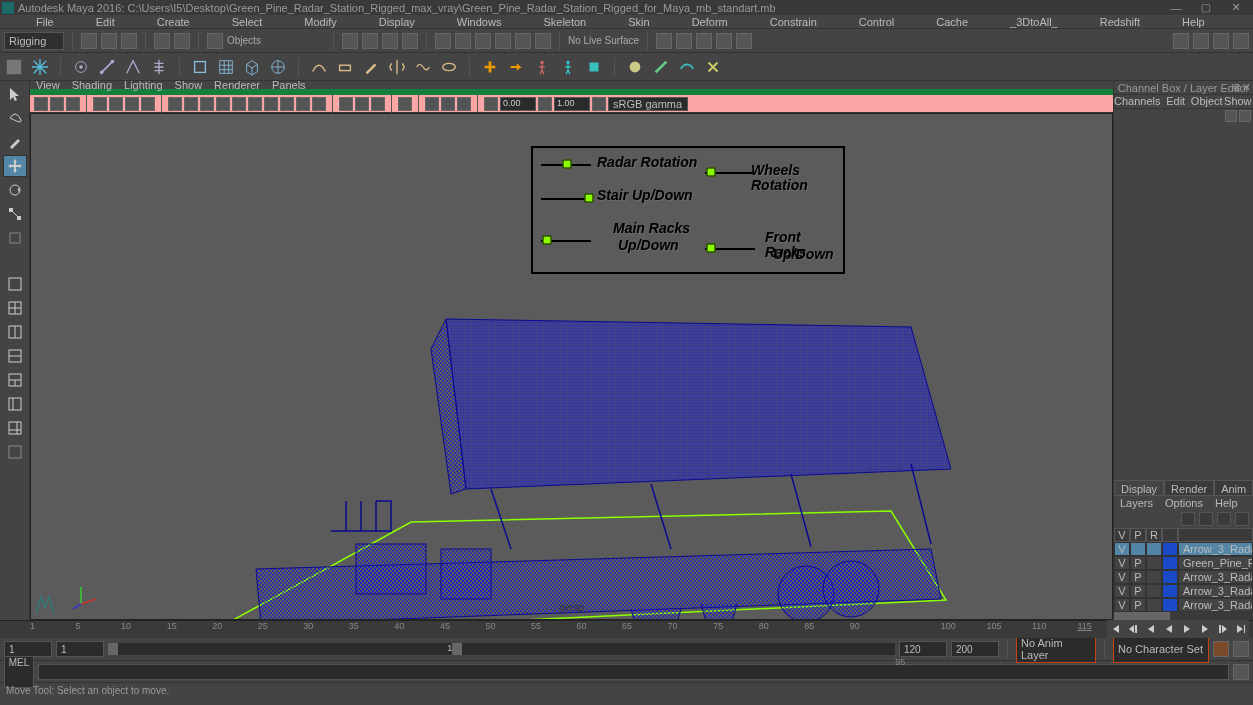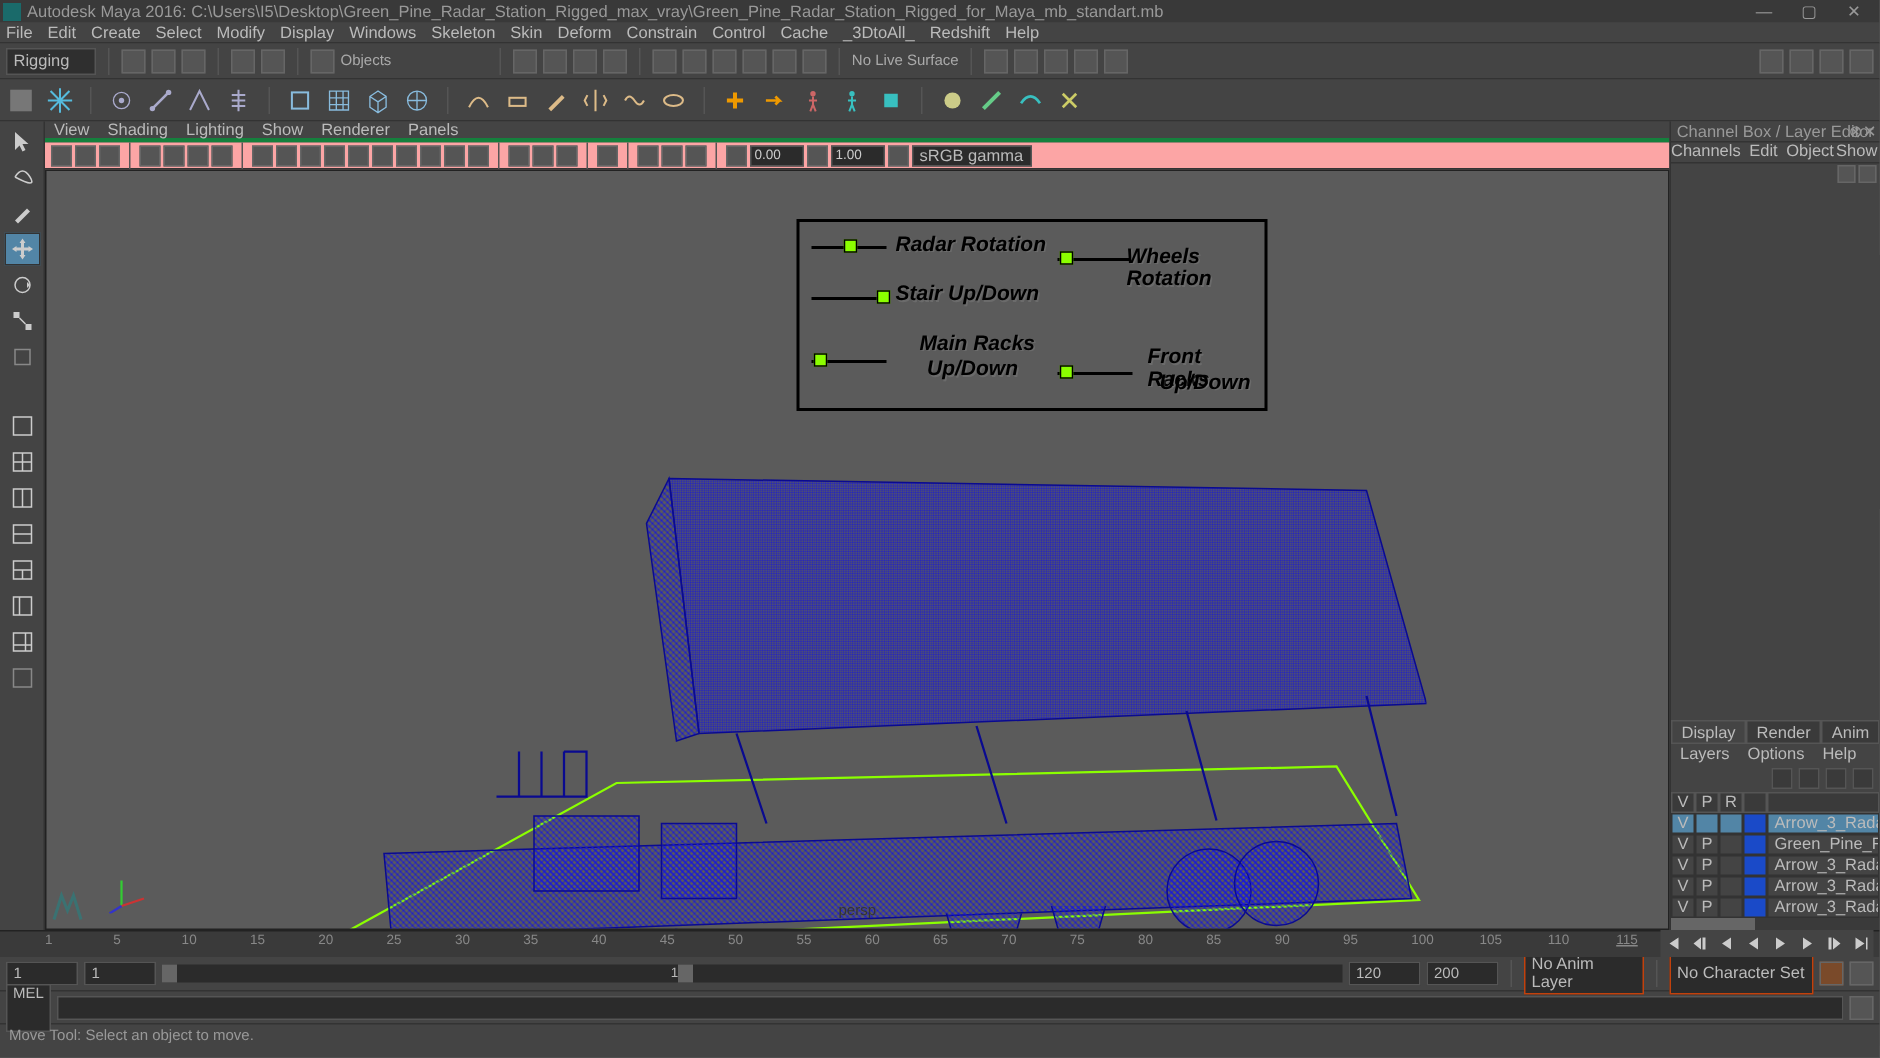--- a/index.html
+++ b/index.html
@@ -6,21 +6,21 @@
 body { width: 1253px; height: 705px; background: #444444; color: #bbbbbb; overflow: hidden; position: relative; }
 
 
 .titlebar { height: 15px; background: #393939; display: flex; align-items: center; padding: 0 2px; font-size: 10px; color: #999; }
 .titlebar .app-icon { width: 12px; height: 12px; background: #1a6a6a; margin-right: 4px; }
 .titlebar .title { flex: 1; }
 .titlebar .wbtn { width: 30px; text-align: center; cursor: pointer; }
 
 
 .menubar { height: 14px; background: #444444; display: flex; align-items: center; padding: 0 4px; gap: 10px; font-size: 10px; color: #bbb; border-bottom: 1px solid #333; }
-.menubar span { cursor: pointer; }
+.menubar span { cursor: pointer; margin-left: 32px; }
 
 
 .shelfrow { height: 24px; background: #444444; display: flex; align-items: center; padding: 0 4px; gap: 4px; border-bottom: 1px solid #333; }
 .dropdown { width: 60px; height: 18px; background: #2f2f2f; border: 1px solid #555; display: flex; align-items: center; padding: 0 4px; font-size: 10px; }
 .sep { width: 1px; height: 18px; background: #555; margin: 0 4px; }
 .ticon { width: 16px; height: 16px; background: #555; border: 1px solid #666; }
 .shelf-text { font-size: 10px; color: #aaa; }
 
 
 .toolrow2 { height: 28px; background: #444444; display: flex; align-items: center; padding: 0 4px; gap: 6px; border-bottom: 1px solid #333; }
@@ -28,21 +28,21 @@
 .t2icon svg { width: 18px; height: 18px; }
 
 
 .main { display: flex; height: 539px; }
 .toolbox { width: 30px; background: #444444; border-right: 1px solid #333; display: flex; flex-direction: column; align-items: center; padding-top: 2px; gap: 2px; }
 .tbtn { width: 24px; height: 22px; display: flex; align-items: center; justify-content: center; }
 .tbtn.sel { background: #5285a6; border: 1px solid #333; }
 .tbtn svg { width: 16px; height: 16px; }
 
 .viewport-wrap { flex: 1; display: flex; flex-direction: column; }
-.vp-menubar { height: 14px; background: #444444; display: flex; align-items: flex-start; gap: 12px; padding: 0 6px; font-size: 10px; color: #bbb; border-bottom: 3px solid #15803d; }
+.vp-menubar { height: 14px; background: #444444; display: flex; align-items: center; gap: 12px; padding: 0 6px; font-size: 10px; color: #bbb; border-bottom: 6px solid #15803d; }
 .vp-toolbar { height: 18px; background: #fca5a5; display: flex; align-items: center; gap: 2px; padding: 0 4px; border-bottom: 1px solid #333; }
 .vtb { width: 14px; height: 14px; background: #555; border: 1px solid #666; }
 .vinput { width: 36px; height: 14px; background: #2b2b2b; border: 1px solid #555; font-size: 9px; padding: 0 2px; color: #ccc; }
 .vdrop { width: 80px; height: 14px; background: #2b2b2b; border: 1px solid #555; font-size: 9px; padding: 0 4px; display: flex; align-items: center; }
 
 .viewport { flex: 1; background: #5b5b5b; position: relative; overflow: hidden; border: 1px solid #222; }
 .axis-gizmo { position: absolute; left: 40px; bottom: 10px; width: 30px; height: 30px; }
 .maya-logo { position: absolute; left: 2px; bottom: 2px; width: 24px; height: 24px; opacity: 0.5; }
 .camlabel { position: absolute; left: 50%; transform: translateX(-50%); bottom: 6px; font-size: 10px; color: #333; }
 
@@ -620,21 +620,21 @@
       <div class="tick" style="left: 37.5%;">45</div>
       <div class="tick" style="left: 41.6667%;">50</div>
       <div class="tick" style="left: 45.8333%;">55</div>
       <div class="tick" style="left: 50%;">60</div>
       <div class="tick" style="left: 54.1667%;">65</div>
       <div class="tick" style="left: 58.3333%;">70</div>
       <div class="tick" style="left: 62.5%;">75</div>
       <div class="tick" style="left: 66.6667%;">80</div>
       <div class="tick" style="left: 70.8333%;">85</div>
       <div class="tick" style="left: 75%;">90</div>
-      <div class="tick" style="left: 79.1667%;">95</div>
+      <div class="tick" style="left: 79.1667%; margin-top: 36px;">95</div>
       <div class="tick" style="left: 83.3333%;">100</div>
       <div class="tick" style="left: 87.5%;">105</div>
       <div class="tick" style="left: 91.6667%;">110</div>
       <div class="tick" style="left: 95.8333%; text-decoration: underline;">115</div>
       <div class="tick" style="left: 100%;">120</div>
     </div>
 </div>
 
 <div class="playbar">
   <div class="fld">1</div>

